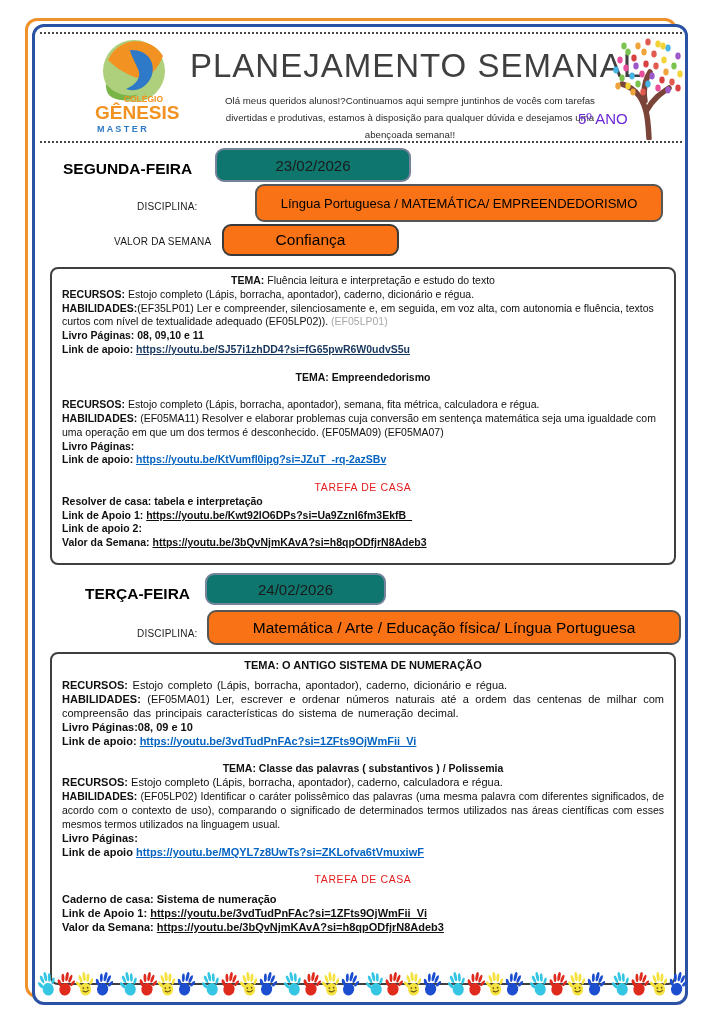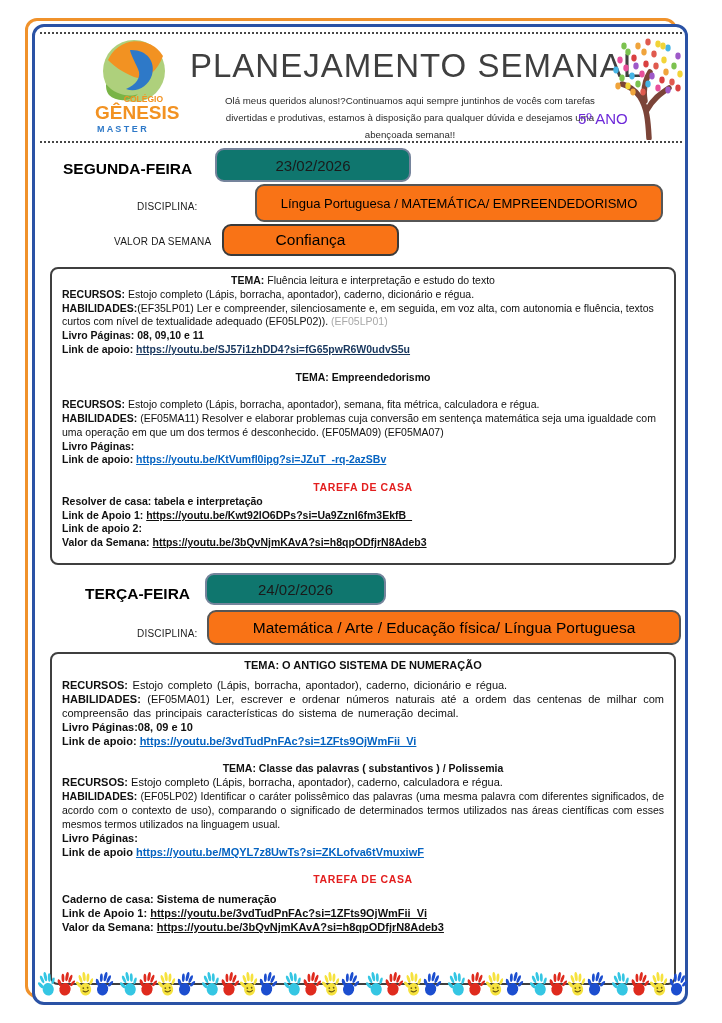--- a/index.html
+++ b/index.html
@@ -30,21 +30,21 @@
   .valor-field { border:2px solid #3a3a3a; border-radius:9px; }
 
   
   .content-box { border:2px solid #3f3f3f; border-radius:8px; padding:5px 10px 18px 10px; font-size:10.5px; line-height:13.8px; color:#101010; }
   .content-box.tue { line-height:13.9px; }
   .ln { min-height:13.8px; }
   .ctr { text-align:center; }
   .jst { text-align:justify; }
   .b { font-weight:bold; }
   .gray { color:#a8a8a8; }
-  .red-title { color:#e31e1e; font-weight:bold; letter-spacing:.6px; }
+  .red-title { color:#e31e1e; font-weight:normal; letter-spacing:.6px; }
   .lnk-navy { color:#17365d; font-weight:bold; text-decoration:underline; cursor:pointer; }
   .lnk-blue { color:#0563c1; font-weight:bold; text-decoration:underline; cursor:pointer; }
   .lnk-blk  { color:#101010; font-weight:bold; text-decoration:underline; cursor:pointer; }
   .blank { height:13.8px; }
   .blank-sm { height:6px; }
 
   
   .hands { left:55px; top:970px; width:614px; display:flex; justify-content:center; align-items:flex-end; }
   .hand-group { display:flex; margin:0 3px; }
   .hand { width:18px; height:27px; margin:0 .5px; }

